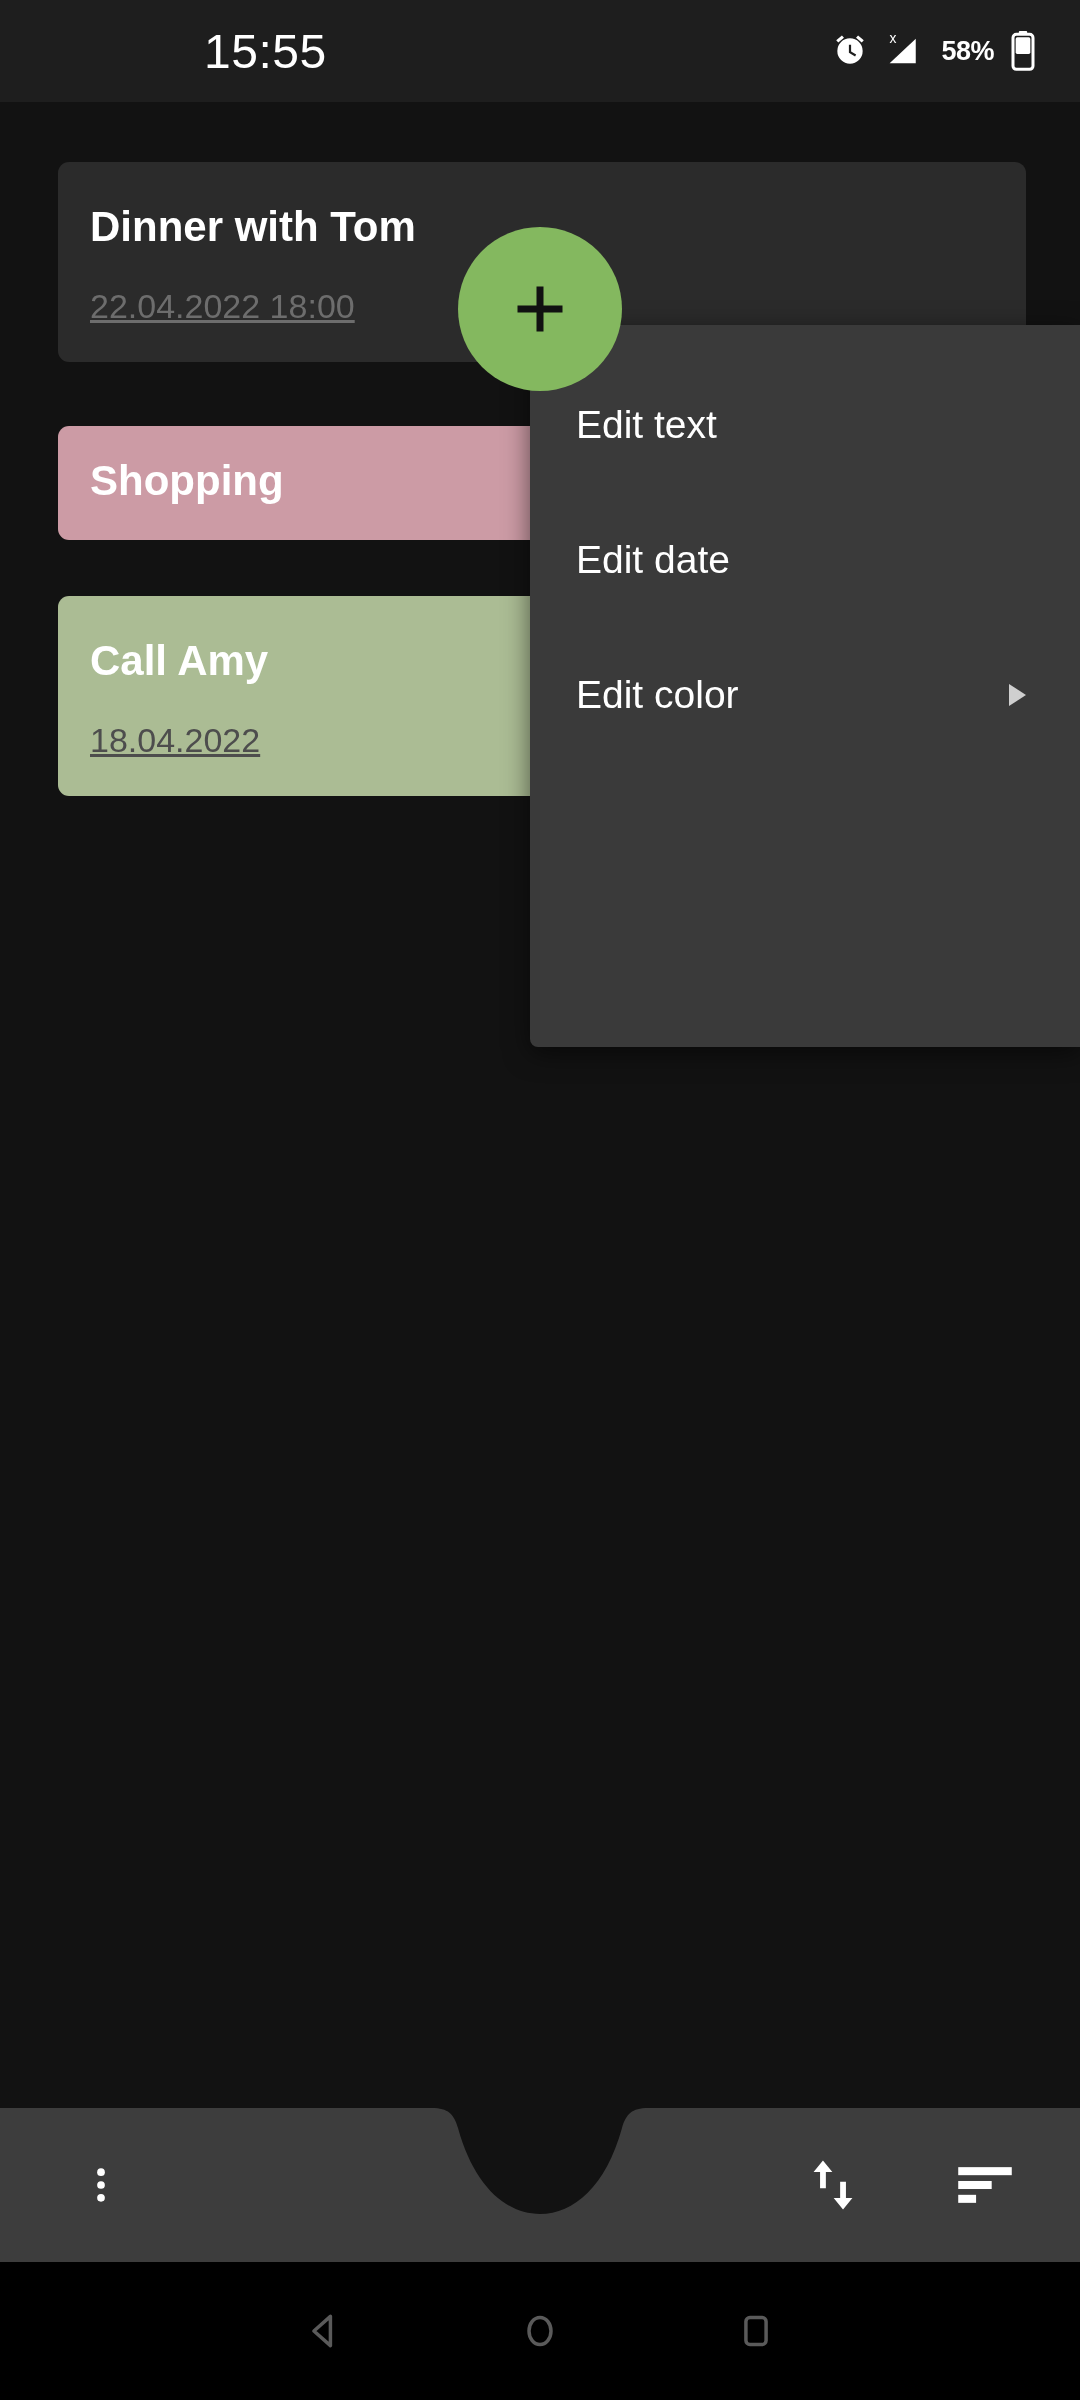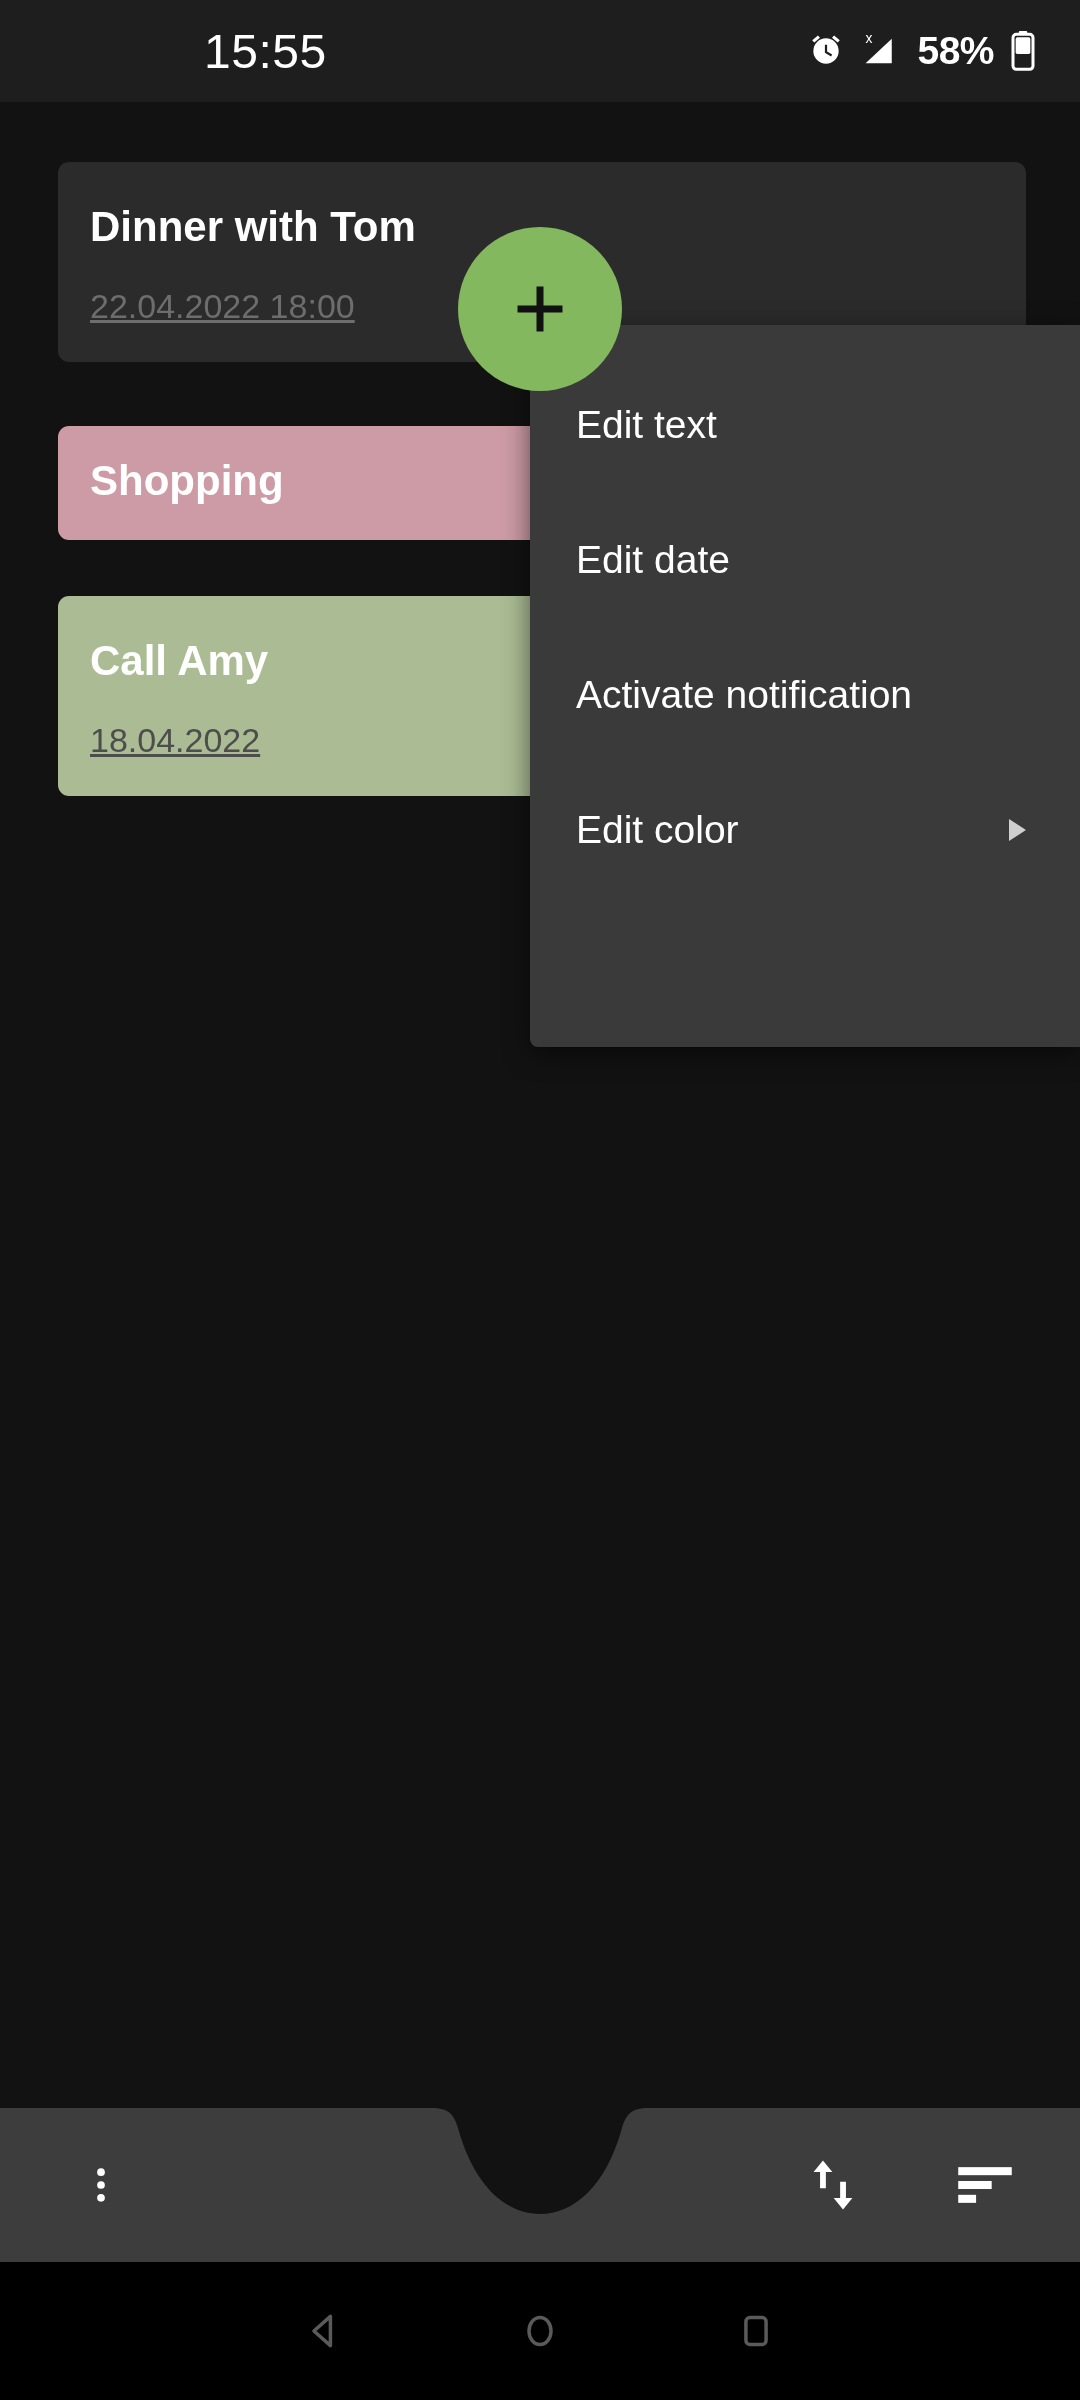--- a/index.html
+++ b/index.html
@@ -18,21 +18,21 @@
   }
   #status-clock{
     position:absolute; left:180px; top:50%; transform:translateY(-50%);
     color:#ffffff; font-size:48px; letter-spacing:.5px;margin-left:24px;
   }
   #status-icons{
     position:absolute; right:44px; top:50%; transform:translateY(-50%);
     display:flex; align-items:center; gap:16px;
   }
   #status-icons .ic{ display:flex; align-items:center; }
-  #battery-pct{ color:#fff; font-size:39px; font-weight:bold; letter-spacing:-.5px; }
+  #battery-pct{ color:#fff; font-size:27px; font-weight:bold; letter-spacing:-.5px; }
 
   
   #note-list{ position:absolute; top:160px; left:0; width:1080px; }
   .note-card{
     position:absolute; left:58px; width:968px;
     border-radius:11px; padding:42px 32px 0 32px;
     overflow:hidden;
   }
   .note-title{ font-size:42px; line-height:1.1; color:#ffffff;font-weight:bold; }
   .note-sub{ font-size:34px; line-height:1.1; margin-top:38px;text-decoration:underline; }
@@ -148,23 +148,20 @@
 
     <div class="menu-item">
       <span>Edit text</span>
     </div>
 
     <div class="menu-item">
       <span>Edit date</span>
     </div>
 
 
-    <div class="menu-item">
-      <span>Activate notification</span>
-    </div>
 
     <div class="menu-item">
       <span>Edit color</span>
       <span class="menu-arrow"></span>
     </div>
 
   </div>
 
   <div id="bottom-bar">
 

